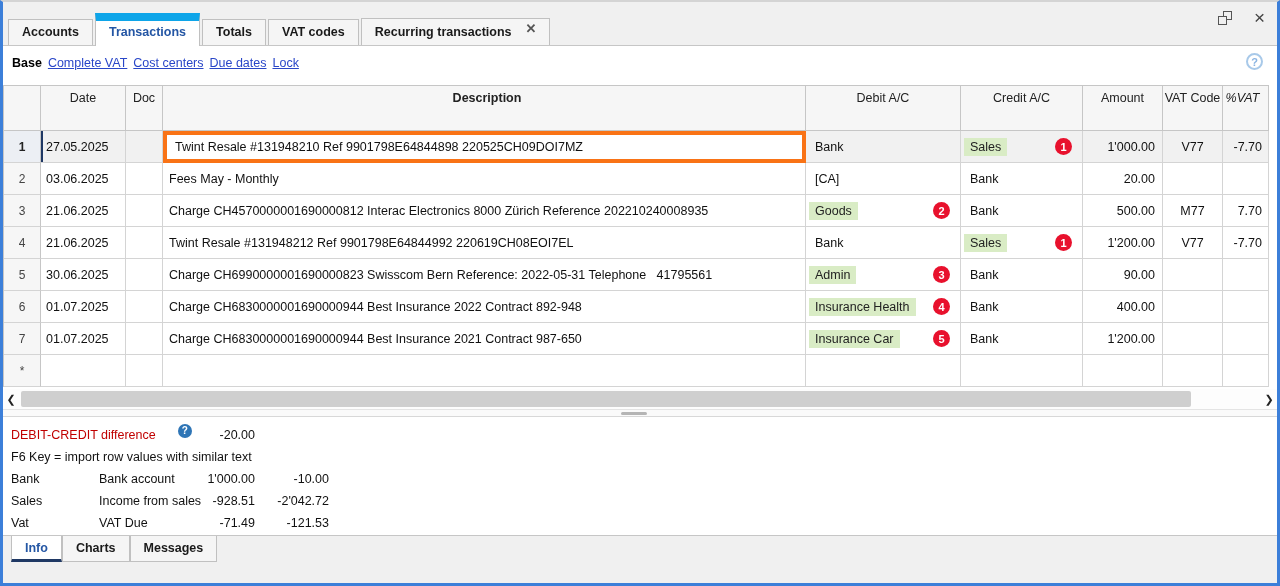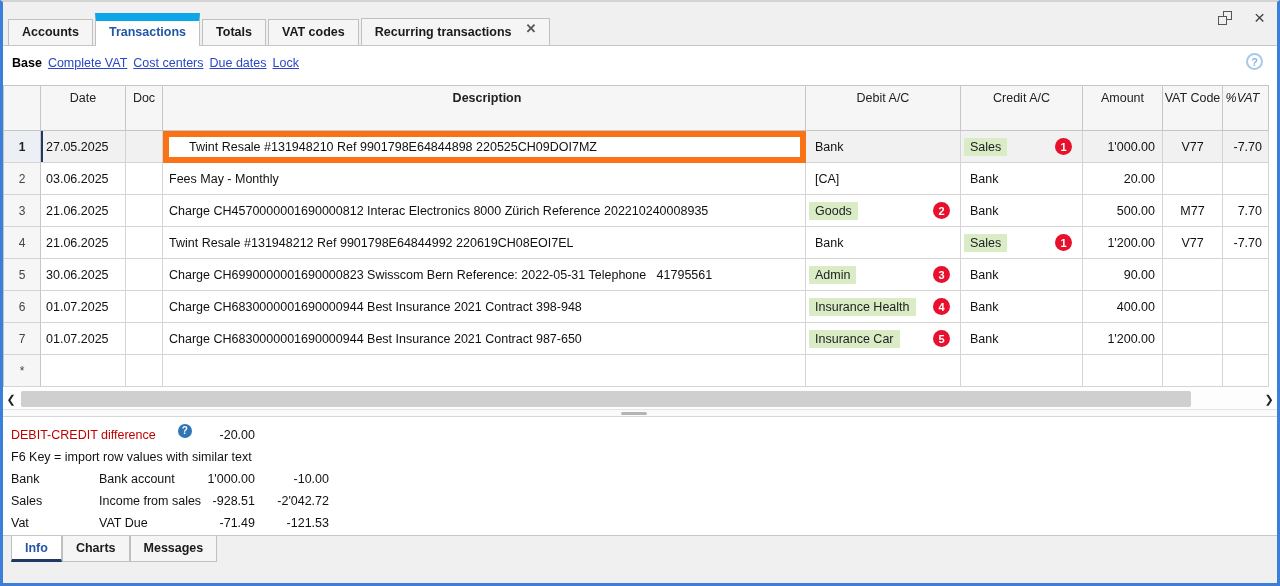--- a/index.html
+++ b/index.html
@@ -53,21 +53,21 @@
   .c-num { background: #f6f6f6; border-right: 1px solid #c6c6c6; justify-content: center; color: #444; font-size: 12px; }
   .c-date { padding-left: 5px; }
   .c-desc { padding-left: 6px; white-space: pre; }
   .c-acct { padding-left: 3px; }
   .c-amount { justify-content: flex-end; padding-right: 7px; }
   .c-vatcode { justify-content: center; }
   .c-vatpct { justify-content: flex-end; padding-right: 6px; }
   .sel .cell { background: #f1f1f1; }
   .sel .c-num { background: #eceff4; font-weight: bold; color: #222; }
   .cur-marker { box-shadow: inset 2px 0 0 #1f3864; }
-  .focus-cell { background: #fff !important; border: 6px solid #f97316; padding-left: 20px; }
+  .focus-cell { background: #fff !important; border: 4px solid #f97316; padding-left: 8px; }
   .acct-text { margin-left: 6px; white-space: nowrap; }
   .acct-green { background: #d9ecc5; padding: 2px 6px; margin-left: 0; color: #222; }
   .badge {
     width: 17px; height: 17px; border-radius: 50%; background: #e8112d; color: #fff;
     font-size: 11px; font-weight: bold; display: flex; align-items: center; justify-content: center;
     margin-left: auto; margin-right: 10px; flex: none;
   }
 
   
   .hscroll { height: 20px; margin-top: 2px; display: flex; align-items: center; position: relative; background: #fdfdfd; flex: none; }
@@ -220,21 +220,21 @@
         </div>
       <div class="cell c-amount">90.00</div>
       <div class="cell c-vatcode"></div>
       <div class="cell c-vatpct"></div>
     </div>
 
     <div class="g-row">
       <div class="cell c-num">6</div>
       <div class="cell c-date">01.07.2025</div>
       <div class="cell"></div>
-      <div class="cell c-desc">Charge CH6830000001690000944 Best Insurance 2021 Contract 398-948</div>
+      <div class="cell c-desc">Charge CH6830000001690000944 Best Insurance 2022 Contract 892-948</div>
       <div class="cell c-acct">
           <span class="acct-text acct-green">Insurance Health</span>
           <span class="badge">4</span>
         </div>
       <div class="cell c-acct">
           <span class="acct-text">Bank</span>
         </div>
       <div class="cell c-amount">400.00</div>
       <div class="cell c-vatcode"></div>
       <div class="cell c-vatpct"></div>

